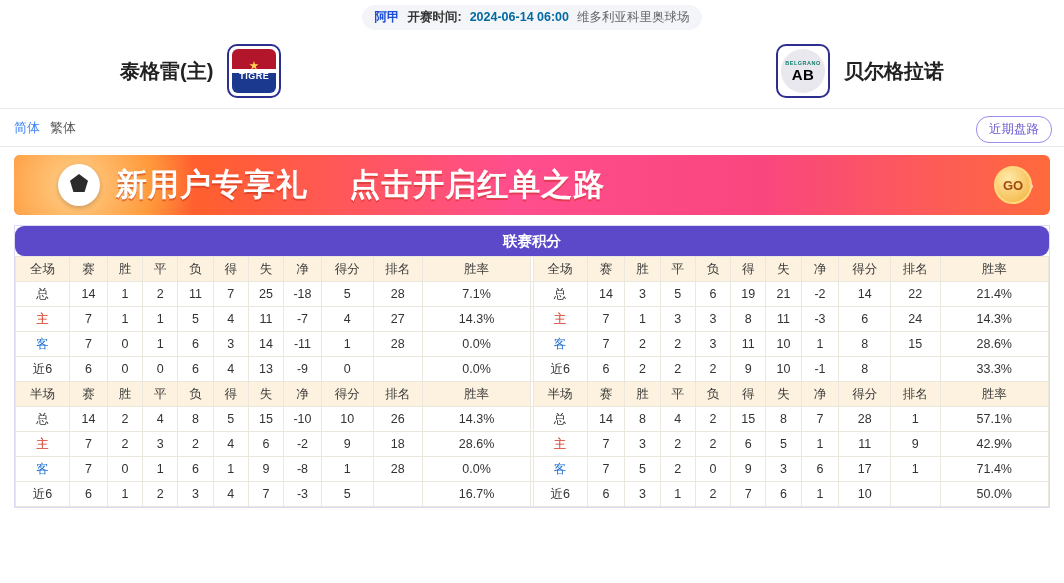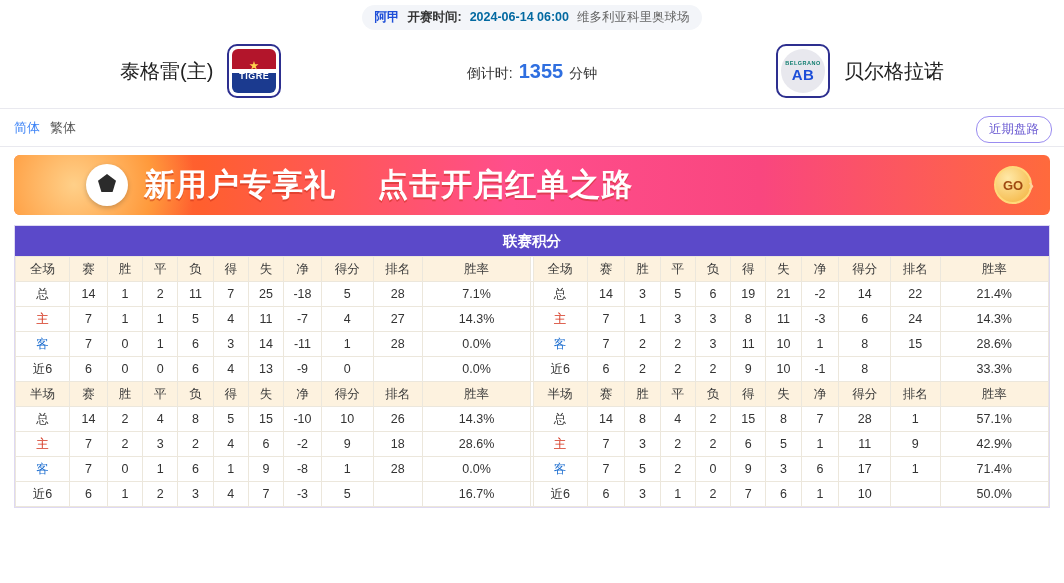--- a/index.html
+++ b/index.html
@@ -25,35 +25,35 @@
   .kick-label { font-weight:bold; color:#333; }
   .kick-time { font-weight:bold; color:#0369a1; }
   .venue { color:#666; }
 
   
   .teams {
     height:74px; display:flex; align-items:center; position:relative;
     padding:0 120px;
   }
   .team { display:flex; align-items:center; gap:14px; }
-  .team-name { font-size:20px; font-weight:normal; color:#222; }
+  .team-name { font-size:20px; font-weight:bold; color:#222; }
   .crest {
     width:54px; height:54px; border-radius:10px;
     border:2px solid #2d2f8f; display:flex; align-items:center; justify-content:center;
     background:#fff; padding:3px;
   }
   .crest-inner {
     width:100%; height:100%; border-radius:6px;
     display:flex; align-items:center; justify-content:center;
     font-size:9px; font-weight:bold; color:#fff; letter-spacing:.5px;
     flex-direction:column;
   }
   .crest-home { background:linear-gradient(180deg,#b3152b 0%,#b3152b 45%,#ffffff 45%,#ffffff 55%,#1b3a8f 55%); }
   .crest-away { background:#e8e8ee; color:#0f7d6e; border-radius:50%; }
-  .crest-away .ab { font-size:15px; color:#1d4ed8; font-weight:bold; }
+  .crest-away .ab { font-size:15px; color:#000000; font-weight:bold; }
   .crest-away .arc { font-size:5.5px; color:#0f7d6e; }
   .star { font-size:10px; color:#ffd34d; line-height:1; }
 
   .countdown {
     position:absolute; left:50%; transform:translateX(-50%);
     display:flex; align-items:baseline; gap:6px; font-size:14px; color:#333;
   }
   .countdown .num { color:#2f6fe0; font-size:20px; font-weight:bold; }
 
   .teams .right { margin-left:auto; }
@@ -74,21 +74,21 @@
   .pill-right {
     position:absolute; right:12px; top:7px;
     border:1px solid #9a8cf0; color:#6b5bd2; border-radius:13px;
     font-size:12.5px; padding:4px 12px; background:#fff;
   }
 
   
   .banner {
     height:60px; margin:8px 14px 0 14px; border-radius:6px;
     background:linear-gradient(90deg,#ff7a3d 0%,#ff5f2e 18%,#ff4e8c 48%,#f9467f 72%,#ff6a3c 100%);
-    position:relative; display:flex; align-items:center; overflow:hidden;padding-left:28px;
+    position:relative; display:flex; align-items:center; overflow:hidden;
   }
   .banner:before {
     content:""; position:absolute; left:0; top:0; width:230px; height:100%;
     background:radial-gradient(circle at 60px 30px,#ffd089 0%,#ff9a3c 45%,rgba(255,122,61,0) 70%);
   }
   .ball {
     width:42px; height:42px; border-radius:50%; background:#fff; margin-left:44px;
     position:relative; z-index:2; box-shadow:0 2px 5px rgba(0,0,0,.2);
   }
   .ball:after {
@@ -107,21 +107,21 @@
     color:#a04a12; font-weight:bold; font-size:13px;
     display:flex; align-items:center; justify-content:center;
     border:2px solid #ffd97a; z-index:2;
   }
   .chev { position:absolute; right:-4px; top:50%; transform:translateY(-50%); color:#ffd2a0; font-size:18px; }
 
   
   .panel { margin:10px 14px 0 14px; border:1px solid #ded9f2; }
   .panel-title {
     background:#5b49c9; color:#fff; text-align:center; font-size:14.5px;
-    font-weight:bold; height:30px; line-height:30px;
+    font-weight:bold; height:30px; line-height:30px;border-radius:9px;
   }
   table.stats { width:100%; border-collapse:collapse; font-size:12.5px; }
   table.stats td, table.stats th { border:1px solid #ece7dc; text-align:center; height:25px; padding:0; font-weight:normal; }
   .team-head { background:#fdf6e7; font-weight:bold; color:#3a3a3a; font-size:13px; height:27px; }
   .hdr { background:#fdf2df; color:#3a3a3a; font-weight:bold; }
   .lbl-home { color:#d4341d; }
   .lbl-away { color:#1f6fd0; }
   .sep { width:2px; background:#fff; border:none; }
   td.wide { width:92px; }
 </style>
@@ -141,25 +141,20 @@
   <div class="team">
     <span class="team-name">泰格雷(主)</span>
     <span class="crest">
       <span class="crest-inner crest-home">
         <span class="star">★</span>
         <span>TIGRE</span>
       </span>
     </span>
   </div>
 
-  <div class="countdown">
-    <span>倒计时:</span>
-    <span class="num">1355</span>
-    <span>分钟</span>
-  </div>
 
   <div class="team right">
     <span class="crest">
       <span class="crest-inner crest-away">
         <span class="arc">BELGRANO</span>
         <span class="ab">AB</span>
       </span>
     </span>
     <span class="team-name">贝尔格拉诺</span>
   </div>

